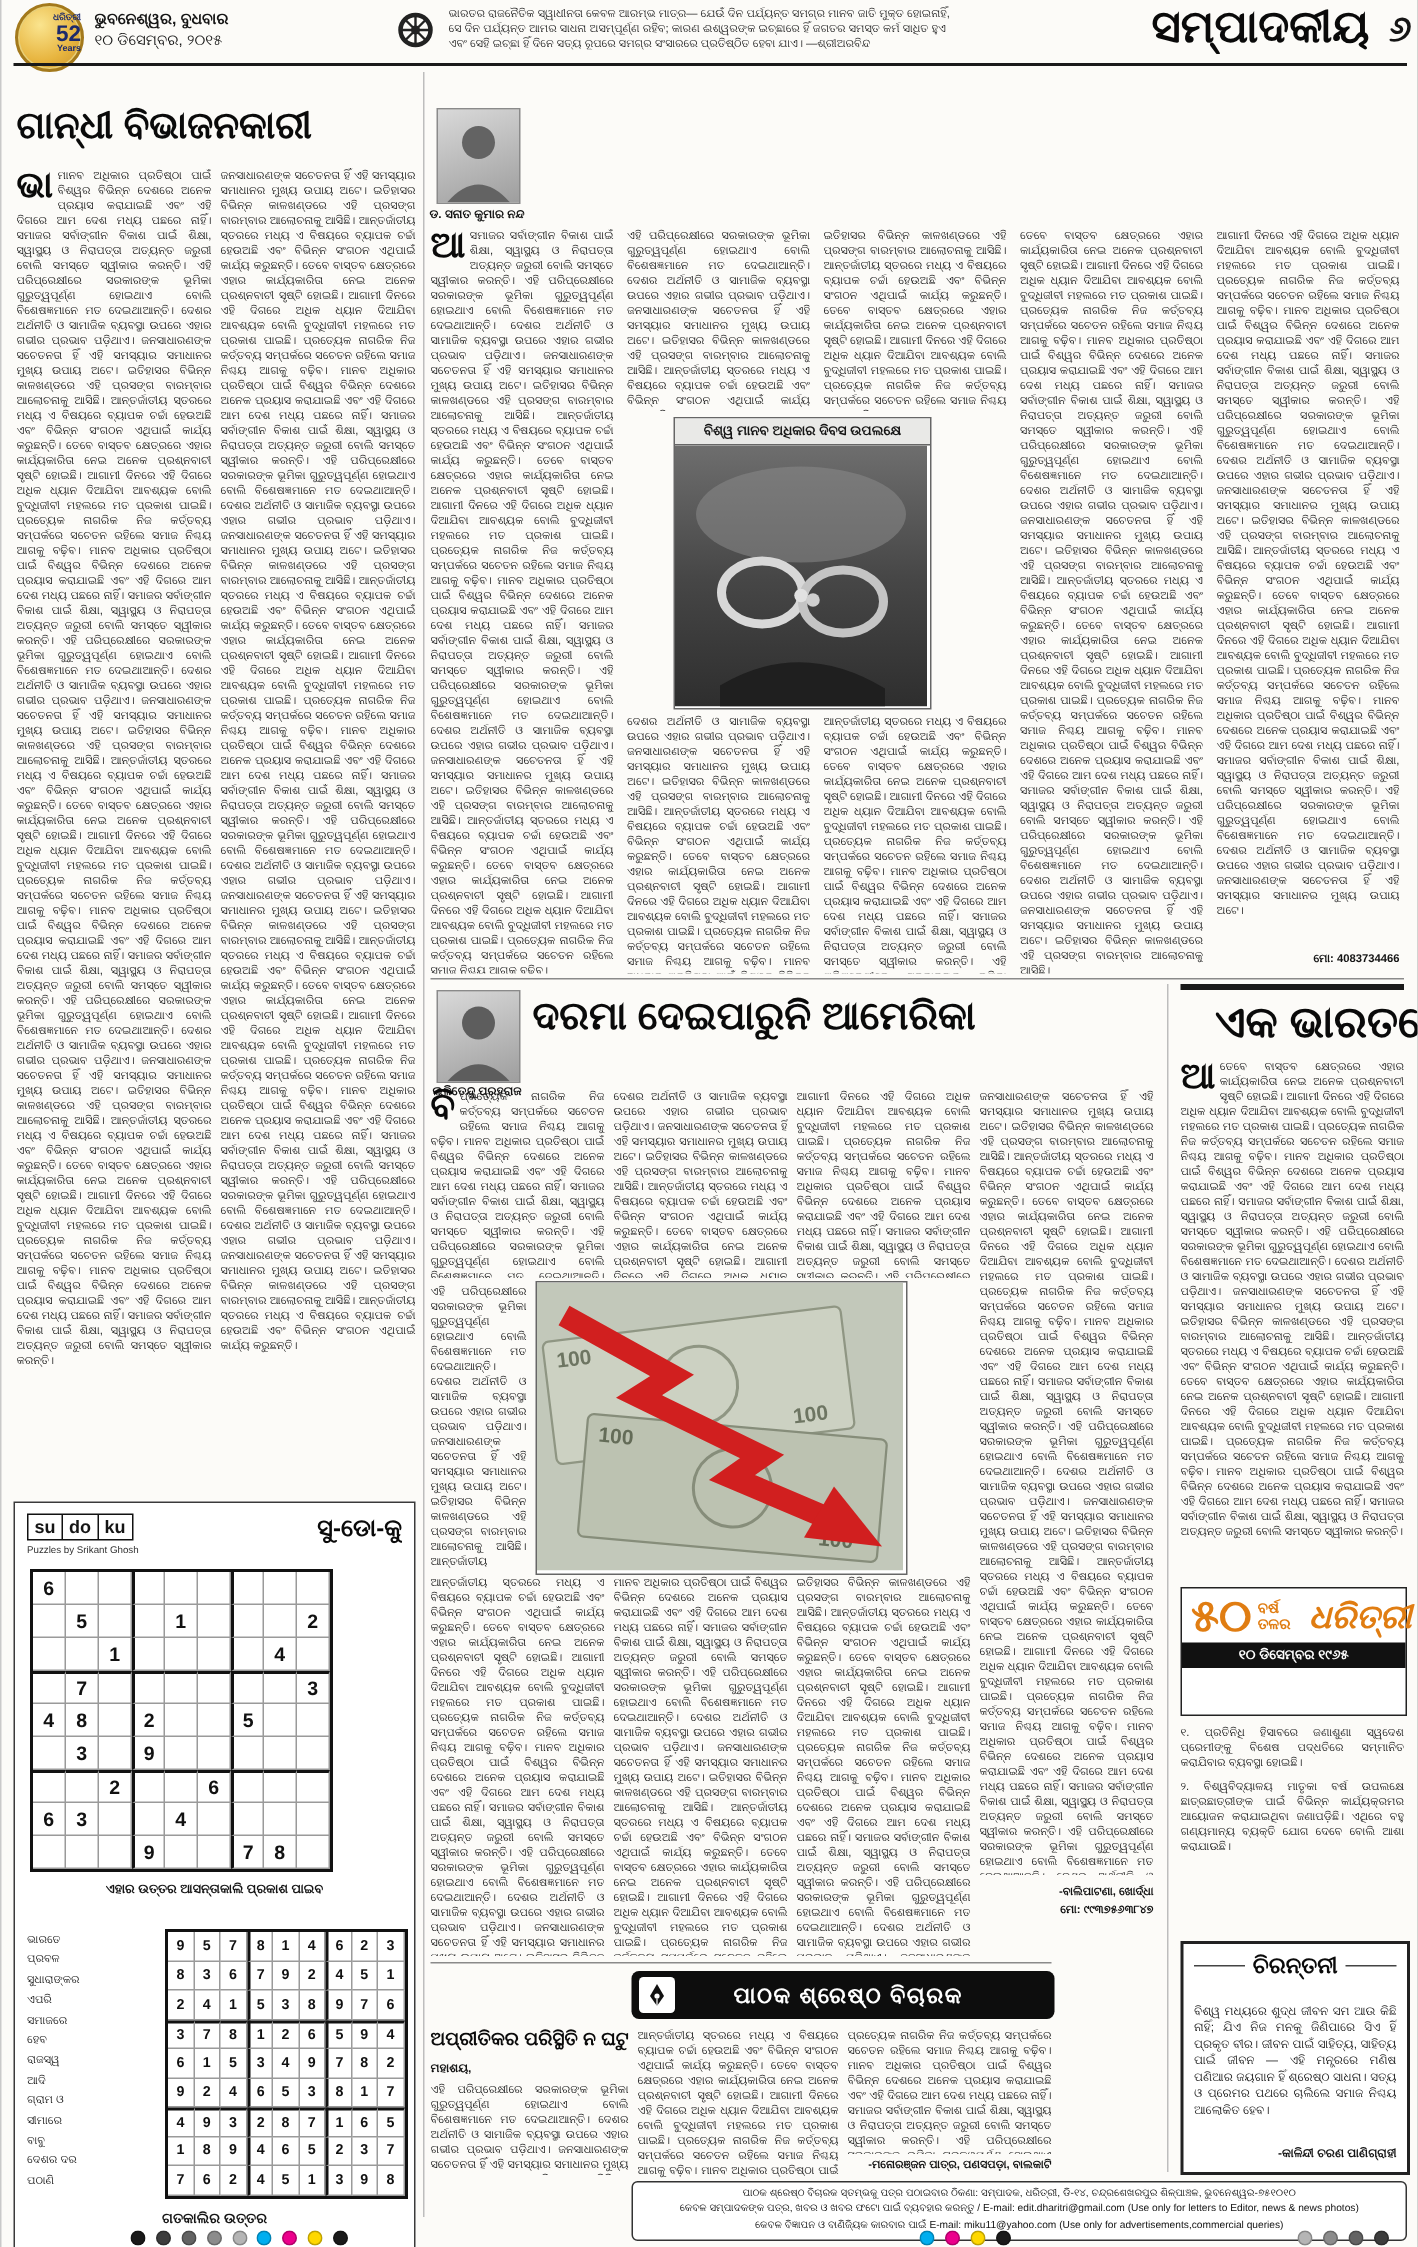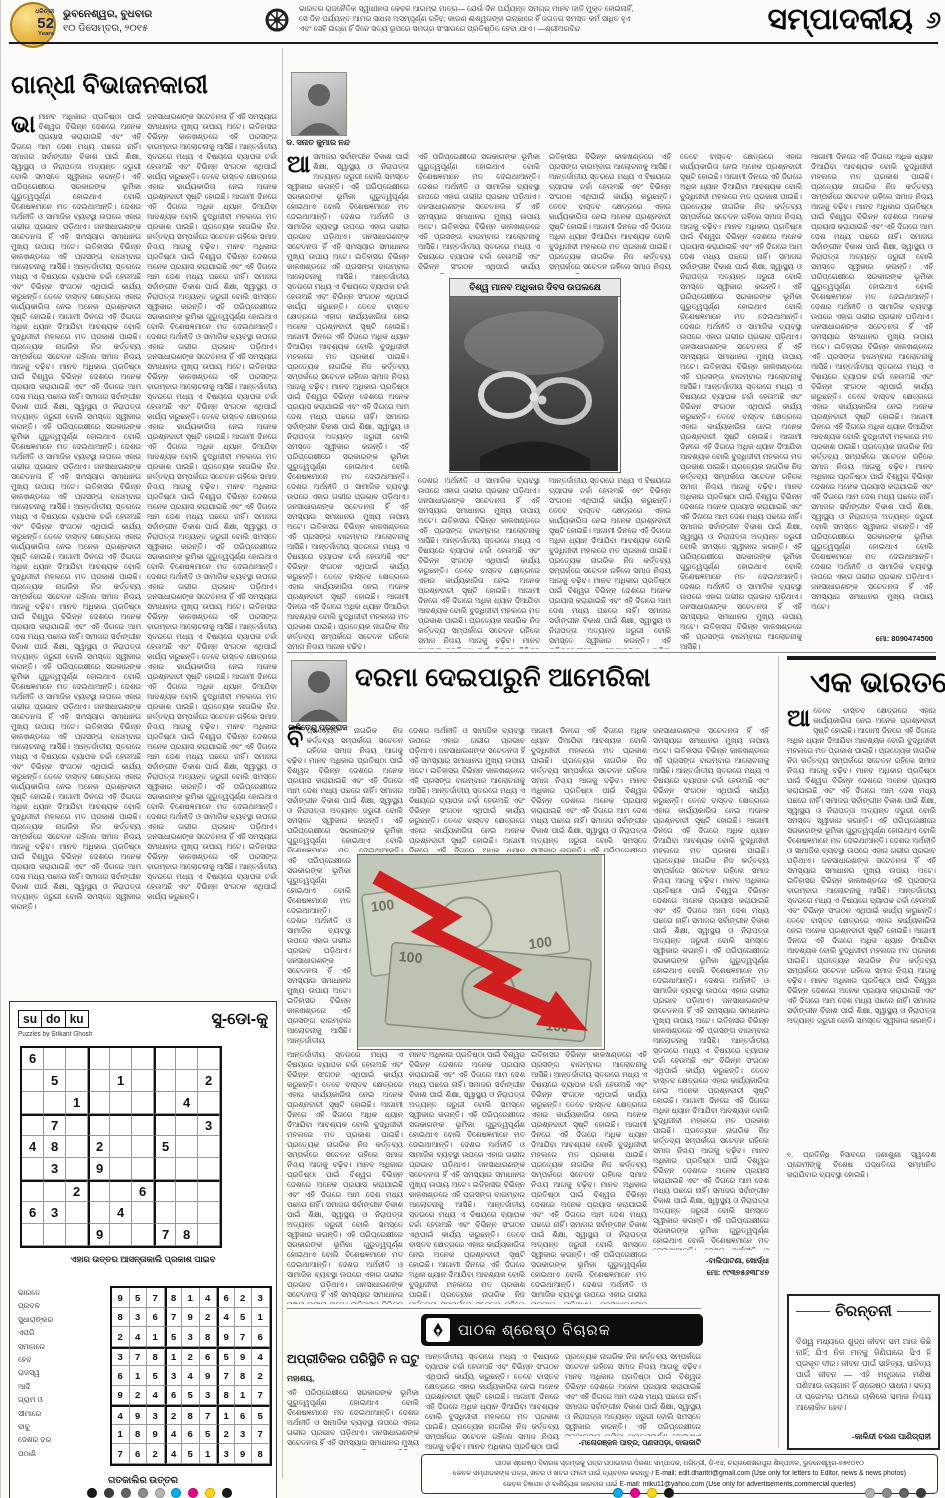--- a/index.html
+++ b/index.html
@@ -35,21 +35,21 @@
   .fifty-label{font-size:10px;font-weight:bold;color:#e07d12;width:34px;line-height:11px;}
   .fifty-brand{font-size:22px;font-weight:bold;font-style:italic;color:#e07d12;font-family:"Liberation Serif",serif;}
   .fifty-date{background:#111;color:#fff;font-size:9px;font-weight:bold;text-align:center;padding:3px 0;}
   .chir{position:absolute;border:2px solid #222;background:#fff;padding:6px 7px;}
   .chir-title{display:flex;align-items:center;gap:5px;font-size:15px;font-weight:bold;justify-content:center;color:#0a0a0a;}
   .chir-title:before,.chir-title:after{content:"";flex:1;border-top:1px solid #444;}
   .chir-quote{font-size:8px;line-height:11px;text-align:justify;margin-top:16px;color:#222;overflow:hidden;height:92px;}
   .chir-attr{font-size:8px;font-weight:bold;text-align:right;margin-top:4px;}
   .banner{position:absolute;background:#0d0d0d;color:#fff;border-radius:5px;display:flex;align-items:center;}
   .banner-icon{width:24px;height:24px;background:#fff;border-radius:3px;margin:0 8px 0 5px;display:flex;align-items:center;justify-content:center;}
-  .banner-title{font-size:15px;font-weight:normal;letter-spacing:1px;flex:1;padding-right:30px;white-space:nowrap;overflow:hidden;}
+  .banner-title{font-size:15px;font-weight:bold;letter-spacing:1px;flex:1;text-align:center;padding-right:30px;white-space:nowrap;overflow:hidden;}
   .contact{position:absolute;border:1px solid #333;border-radius:4px;padding:3px 4px;background:#fff;}
   .contact-line{font-size:6.8px;line-height:10.4px;text-align:center;color:#111;white-space:nowrap;overflow:hidden;}
   .dots{position:absolute;}
   .dot{display:inline-block;width:8px;height:8px;border-radius:50%;margin-right:7px;border:0.5px solid rgba(0,0,0,.25);}
   .signoff{font-size:7.5px;font-weight:bold;text-align:right;line-height:10px;color:#111;}
 </style>
 </head>
 <body>
 
 <div class="page">
@@ -103,21 +103,21 @@
 
   <div class="coltext" style="left:286px;top:152px;width:122px;height:497px;">
     <span class="dropcap">ଆ</span><span>ସମାଜର ସର୍ବାଙ୍ଗୀନ ବିକାଶ ପାଇଁ ଶିକ୍ଷା, ସ୍ୱାସ୍ଥ୍ୟ ଓ ନିରାପତ୍ତା ଅତ୍ୟନ୍ତ ଜରୁରୀ ବୋଲି ସମସ୍ତେ ସ୍ୱୀକାର କରନ୍ତି। ଏହି ପରିପ୍ରେକ୍ଷୀରେ ସରକାରଙ୍କ ଭୂମିକା ଗୁରୁତ୍ୱପୂର୍ଣ୍ଣ ହୋଇଥାଏ ବୋଲି ବିଶେଷଜ୍ଞମାନେ ମତ ଦେଇଥାଆନ୍ତି। ଦେଶର ଅର୍ଥନୀତି ଓ ସାମାଜିକ ବ୍ୟବସ୍ଥା ଉପରେ ଏହାର ଗଭୀର ପ୍ରଭାବ ପଡ଼ିଥାଏ। ଜନସାଧାରଣଙ୍କ ସଚେତନତା ହିଁ ଏହି ସମସ୍ୟାର ସମାଧାନର ମୁଖ୍ୟ ଉପାୟ ଅଟେ। ଇତିହାସର ବିଭିନ୍ନ କାଳଖଣ୍ଡରେ ଏହି ପ୍ରସଙ୍ଗ ବାରମ୍ବାର ଆଲୋଚନାକୁ ଆସିଛି। ଆନ୍ତର୍ଜାତୀୟ ସ୍ତରରେ ମଧ୍ୟ ଏ ବିଷୟରେ ବ୍ୟାପକ ଚର୍ଚ୍ଚା ହେଉଅଛି ଏବଂ ବିଭିନ୍ନ ସଂଗଠନ ଏଥିପାଇଁ କାର୍ଯ୍ୟ କରୁଛନ୍ତି। ତେବେ ବାସ୍ତବ କ୍ଷେତ୍ରରେ ଏହାର କାର୍ଯ୍ୟକାରିତା ନେଇ ଅନେକ ପ୍ରଶ୍ନବାଚୀ ସୃଷ୍ଟି ହୋଇଛି। ଆଗାମୀ ଦିନରେ ଏହି ଦିଗରେ ଅଧିକ ଧ୍ୟାନ ଦିଆଯିବା ଆବଶ୍ୟକ ବୋଲି ବୁଦ୍ଧିଜୀବୀ ମହଲରେ ମତ ପ୍ରକାଶ ପାଇଛି। ପ୍ରତ୍ୟେକ ନାଗରିକ ନିଜ କର୍ତ୍ତବ୍ୟ ସମ୍ପର୍କରେ ସଚେତନ ରହିଲେ ସମାଜ ନିଶ୍ଚୟ ଆଗକୁ ବଢ଼ିବ। ମାନବ ଅଧିକାର ପ୍ରତିଷ୍ଠା ପାଇଁ ବିଶ୍ୱର ବିଭିନ୍ନ ଦେଶରେ ଅନେକ ପ୍ରୟାସ କରାଯାଇଛି ଏବଂ ଏହି ଦିଗରେ ଆମ ଦେଶ ମଧ୍ୟ ପଛରେ ନାହିଁ। ସମାଜର ସର୍ବାଙ୍ଗୀନ ବିକାଶ ପାଇଁ ଶିକ୍ଷା, ସ୍ୱାସ୍ଥ୍ୟ ଓ ନିରାପତ୍ତା ଅତ୍ୟନ୍ତ ଜରୁରୀ ବୋଲି ସମସ୍ତେ ସ୍ୱୀକାର କରନ୍ତି। ଏହି ପରିପ୍ରେକ୍ଷୀରେ ସରକାରଙ୍କ ଭୂମିକା ଗୁରୁତ୍ୱପୂର୍ଣ୍ଣ ହୋଇଥାଏ ବୋଲି ବିଶେଷଜ୍ଞମାନେ ମତ ଦେଇଥାଆନ୍ତି। ଦେଶର ଅର୍ଥନୀତି ଓ ସାମାଜିକ ବ୍ୟବସ୍ଥା ଉପରେ ଏହାର ଗଭୀର ପ୍ରଭାବ ପଡ଼ିଥାଏ। ଜନସାଧାରଣଙ୍କ ସଚେତନତା ହିଁ ଏହି ସମସ୍ୟାର ସମାଧାନର ମୁଖ୍ୟ ଉପାୟ ଅଟେ। ଇତିହାସର ବିଭିନ୍ନ କାଳଖଣ୍ଡରେ ଏହି ପ୍ରସଙ୍ଗ ବାରମ୍ବାର ଆଲୋଚନାକୁ ଆସିଛି। ଆନ୍ତର୍ଜାତୀୟ ସ୍ତରରେ ମଧ୍ୟ ଏ ବିଷୟରେ ବ୍ୟାପକ ଚର୍ଚ୍ଚା ହେଉଅଛି ଏବଂ ବିଭିନ୍ନ ସଂଗଠନ ଏଥିପାଇଁ କାର୍ଯ୍ୟ କରୁଛନ୍ତି। ତେବେ ବାସ୍ତବ କ୍ଷେତ୍ରରେ ଏହାର କାର୍ଯ୍ୟକାରିତା ନେଇ ଅନେକ ପ୍ରଶ୍ନବାଚୀ ସୃଷ୍ଟି ହୋଇଛି। ଆଗାମୀ ଦିନରେ ଏହି ଦିଗରେ ଅଧିକ ଧ୍ୟାନ ଦିଆଯିବା ଆବଶ୍ୟକ ବୋଲି ବୁଦ୍ଧିଜୀବୀ ମହଲରେ ମତ ପ୍ରକାଶ ପାଇଛି। ପ୍ରତ୍ୟେକ ନାଗରିକ ନିଜ କର୍ତ୍ତବ୍ୟ ସମ୍ପର୍କରେ ସଚେତନ ରହିଲେ ସମାଜ ନିଶ୍ଚୟ ଆଗକୁ ବଢ଼ିବ। </span>
   </div>
   <div class="coltext" style="left:417px;top:152px;width:122px;height:122px;"><span>ଏହି ପରିପ୍ରେକ୍ଷୀରେ ସରକାରଙ୍କ ଭୂମିକା ଗୁରୁତ୍ୱପୂର୍ଣ୍ଣ ହୋଇଥାଏ ବୋଲି ବିଶେଷଜ୍ଞମାନେ ମତ ଦେଇଥାଆନ୍ତି। ଦେଶର ଅର୍ଥନୀତି ଓ ସାମାଜିକ ବ୍ୟବସ୍ଥା ଉପରେ ଏହାର ଗଭୀର ପ୍ରଭାବ ପଡ଼ିଥାଏ। ଜନସାଧାରଣଙ୍କ ସଚେତନତା ହିଁ ଏହି ସମସ୍ୟାର ସମାଧାନର ମୁଖ୍ୟ ଉପାୟ ଅଟେ। ଇତିହାସର ବିଭିନ୍ନ କାଳଖଣ୍ଡରେ ଏହି ପ୍ରସଙ୍ଗ ବାରମ୍ବାର ଆଲୋଚନାକୁ ଆସିଛି। ଆନ୍ତର୍ଜାତୀୟ ସ୍ତରରେ ମଧ୍ୟ ଏ ବିଷୟରେ ବ୍ୟାପକ ଚର୍ଚ୍ଚା ହେଉଅଛି ଏବଂ ବିଭିନ୍ନ ସଂଗଠନ ଏଥିପାଇଁ କାର୍ଯ୍ୟ କରୁଛନ୍ତି। ତେବେ ବାସ୍ତବ କ୍ଷେତ୍ରରେ ଏହାର କାର୍ଯ୍ୟକାରିତା ନେଇ ଅନେକ ପ୍ରଶ୍ନବାଚୀ ସୃଷ୍ଟି ହୋଇଛି। </span></div>
   <div class="coltext" style="left:417px;top:476px;width:122px;height:173px;"><span>ଦେଶର ଅର୍ଥନୀତି ଓ ସାମାଜିକ ବ୍ୟବସ୍ଥା ଉପରେ ଏହାର ଗଭୀର ପ୍ରଭାବ ପଡ଼ିଥାଏ। ଜନସାଧାରଣଙ୍କ ସଚେତନତା ହିଁ ଏହି ସମସ୍ୟାର ସମାଧାନର ମୁଖ୍ୟ ଉପାୟ ଅଟେ। ଇତିହାସର ବିଭିନ୍ନ କାଳଖଣ୍ଡରେ ଏହି ପ୍ରସଙ୍ଗ ବାରମ୍ବାର ଆଲୋଚନାକୁ ଆସିଛି। ଆନ୍ତର୍ଜାତୀୟ ସ୍ତରରେ ମଧ୍ୟ ଏ ବିଷୟରେ ବ୍ୟାପକ ଚର୍ଚ୍ଚା ହେଉଅଛି ଏବଂ ବିଭିନ୍ନ ସଂଗଠନ ଏଥିପାଇଁ କାର୍ଯ୍ୟ କରୁଛନ୍ତି। ତେବେ ବାସ୍ତବ କ୍ଷେତ୍ରରେ ଏହାର କାର୍ଯ୍ୟକାରିତା ନେଇ ଅନେକ ପ୍ରଶ୍ନବାଚୀ ସୃଷ୍ଟି ହୋଇଛି। ଆଗାମୀ ଦିନରେ ଏହି ଦିଗରେ ଅଧିକ ଧ୍ୟାନ ଦିଆଯିବା ଆବଶ୍ୟକ ବୋଲି ବୁଦ୍ଧିଜୀବୀ ମହଲରେ ମତ ପ୍ରକାଶ ପାଇଛି। ପ୍ରତ୍ୟେକ ନାଗରିକ ନିଜ କର୍ତ୍ତବ୍ୟ ସମ୍ପର୍କରେ ସଚେତନ ରହିଲେ ସମାଜ ନିଶ୍ଚୟ ଆଗକୁ ବଢ଼ିବ। ମାନବ ଅଧିକାର ପ୍ରତିଷ୍ଠା ପାଇଁ ବିଶ୍ୱର ବିଭିନ୍ନ ଦେଶରେ ଅନେକ ପ୍ରୟାସ କରାଯାଇଛି ଏବଂ ଏହି ଦିଗରେ ଆମ ଦେଶ ମଧ୍ୟ ପଛରେ ନାହିଁ। </span></div>
   <div class="coltext" style="left:548px;top:152px;width:122px;height:122px;"><span>ଇତିହାସର ବିଭିନ୍ନ କାଳଖଣ୍ଡରେ ଏହି ପ୍ରସଙ୍ଗ ବାରମ୍ବାର ଆଲୋଚନାକୁ ଆସିଛି। ଆନ୍ତର୍ଜାତୀୟ ସ୍ତରରେ ମଧ୍ୟ ଏ ବିଷୟରେ ବ୍ୟାପକ ଚର୍ଚ୍ଚା ହେଉଅଛି ଏବଂ ବିଭିନ୍ନ ସଂଗଠନ ଏଥିପାଇଁ କାର୍ଯ୍ୟ କରୁଛନ୍ତି। ତେବେ ବାସ୍ତବ କ୍ଷେତ୍ରରେ ଏହାର କାର୍ଯ୍ୟକାରିତା ନେଇ ଅନେକ ପ୍ରଶ୍ନବାଚୀ ସୃଷ୍ଟି ହୋଇଛି। ଆଗାମୀ ଦିନରେ ଏହି ଦିଗରେ ଅଧିକ ଧ୍ୟାନ ଦିଆଯିବା ଆବଶ୍ୟକ ବୋଲି ବୁଦ୍ଧିଜୀବୀ ମହଲରେ ମତ ପ୍ରକାଶ ପାଇଛି। ପ୍ରତ୍ୟେକ ନାଗରିକ ନିଜ କର୍ତ୍ତବ୍ୟ ସମ୍ପର୍କରେ ସଚେତନ ରହିଲେ ସମାଜ ନିଶ୍ଚୟ ଆଗକୁ ବଢ଼ିବ। </span></div>
   <div class="coltext" style="left:548px;top:476px;width:122px;height:173px;"><span>ଆନ୍ତର୍ଜାତୀୟ ସ୍ତରରେ ମଧ୍ୟ ଏ ବିଷୟରେ ବ୍ୟାପକ ଚର୍ଚ୍ଚା ହେଉଅଛି ଏବଂ ବିଭିନ୍ନ ସଂଗଠନ ଏଥିପାଇଁ କାର୍ଯ୍ୟ କରୁଛନ୍ତି। ତେବେ ବାସ୍ତବ କ୍ଷେତ୍ରରେ ଏହାର କାର୍ଯ୍ୟକାରିତା ନେଇ ଅନେକ ପ୍ରଶ୍ନବାଚୀ ସୃଷ୍ଟି ହୋଇଛି। ଆଗାମୀ ଦିନରେ ଏହି ଦିଗରେ ଅଧିକ ଧ୍ୟାନ ଦିଆଯିବା ଆବଶ୍ୟକ ବୋଲି ବୁଦ୍ଧିଜୀବୀ ମହଲରେ ମତ ପ୍ରକାଶ ପାଇଛି। ପ୍ରତ୍ୟେକ ନାଗରିକ ନିଜ କର୍ତ୍ତବ୍ୟ ସମ୍ପର୍କରେ ସଚେତନ ରହିଲେ ସମାଜ ନିଶ୍ଚୟ ଆଗକୁ ବଢ଼ିବ। ମାନବ ଅଧିକାର ପ୍ରତିଷ୍ଠା ପାଇଁ ବିଶ୍ୱର ବିଭିନ୍ନ ଦେଶରେ ଅନେକ ପ୍ରୟାସ କରାଯାଇଛି ଏବଂ ଏହି ଦିଗରେ ଆମ ଦେଶ ମଧ୍ୟ ପଛରେ ନାହିଁ। ସମାଜର ସର୍ବାଙ୍ଗୀନ ବିକାଶ ପାଇଁ ଶିକ୍ଷା, ସ୍ୱାସ୍ଥ୍ୟ ଓ ନିରାପତ୍ତା ଅତ୍ୟନ୍ତ ଜରୁରୀ ବୋଲି ସମସ୍ତେ ସ୍ୱୀକାର କରନ୍ତି। ଏହି ପରିପ୍ରେକ୍ଷୀରେ ସରକାରଙ୍କ ଭୂମିକା ଗୁରୁତ୍ୱପୂର୍ଣ୍ଣ ହୋଇଥାଏ ବୋଲି ବିଶେଷଜ୍ଞମାନେ ମତ ଦେଇଥାଆନ୍ତି। </span></div>
   <div class="coltext" style="left:679px;top:152px;width:122px;height:497px;"><span>ତେବେ ବାସ୍ତବ କ୍ଷେତ୍ରରେ ଏହାର କାର୍ଯ୍ୟକାରିତା ନେଇ ଅନେକ ପ୍ରଶ୍ନବାଚୀ ସୃଷ୍ଟି ହୋଇଛି। ଆଗାମୀ ଦିନରେ ଏହି ଦିଗରେ ଅଧିକ ଧ୍ୟାନ ଦିଆଯିବା ଆବଶ୍ୟକ ବୋଲି ବୁଦ୍ଧିଜୀବୀ ମହଲରେ ମତ ପ୍ରକାଶ ପାଇଛି। ପ୍ରତ୍ୟେକ ନାଗରିକ ନିଜ କର୍ତ୍ତବ୍ୟ ସମ୍ପର୍କରେ ସଚେତନ ରହିଲେ ସମାଜ ନିଶ୍ଚୟ ଆଗକୁ ବଢ଼ିବ। ମାନବ ଅଧିକାର ପ୍ରତିଷ୍ଠା ପାଇଁ ବିଶ୍ୱର ବିଭିନ୍ନ ଦେଶରେ ଅନେକ ପ୍ରୟାସ କରାଯାଇଛି ଏବଂ ଏହି ଦିଗରେ ଆମ ଦେଶ ମଧ୍ୟ ପଛରେ ନାହିଁ। ସମାଜର ସର୍ବାଙ୍ଗୀନ ବିକାଶ ପାଇଁ ଶିକ୍ଷା, ସ୍ୱାସ୍ଥ୍ୟ ଓ ନିରାପତ୍ତା ଅତ୍ୟନ୍ତ ଜରୁରୀ ବୋଲି ସମସ୍ତେ ସ୍ୱୀକାର କରନ୍ତି। ଏହି ପରିପ୍ରେକ୍ଷୀରେ ସରକାରଙ୍କ ଭୂମିକା ଗୁରୁତ୍ୱପୂର୍ଣ୍ଣ ହୋଇଥାଏ ବୋଲି ବିଶେଷଜ୍ଞମାନେ ମତ ଦେଇଥାଆନ୍ତି। ଦେଶର ଅର୍ଥନୀତି ଓ ସାମାଜିକ ବ୍ୟବସ୍ଥା ଉପରେ ଏହାର ଗଭୀର ପ୍ରଭାବ ପଡ଼ିଥାଏ। ଜନସାଧାରଣଙ୍କ ସଚେତନତା ହିଁ ଏହି ସମସ୍ୟାର ସମାଧାନର ମୁଖ୍ୟ ଉପାୟ ଅଟେ। ଇତିହାସର ବିଭିନ୍ନ କାଳଖଣ୍ଡରେ ଏହି ପ୍ରସଙ୍ଗ ବାରମ୍ବାର ଆଲୋଚନାକୁ ଆସିଛି। ଆନ୍ତର୍ଜାତୀୟ ସ୍ତରରେ ମଧ୍ୟ ଏ ବିଷୟରେ ବ୍ୟାପକ ଚର୍ଚ୍ଚା ହେଉଅଛି ଏବଂ ବିଭିନ୍ନ ସଂଗଠନ ଏଥିପାଇଁ କାର୍ଯ୍ୟ କରୁଛନ୍ତି। ତେବେ ବାସ୍ତବ କ୍ଷେତ୍ରରେ ଏହାର କାର୍ଯ୍ୟକାରିତା ନେଇ ଅନେକ ପ୍ରଶ୍ନବାଚୀ ସୃଷ୍ଟି ହୋଇଛି। ଆଗାମୀ ଦିନରେ ଏହି ଦିଗରେ ଅଧିକ ଧ୍ୟାନ ଦିଆଯିବା ଆବଶ୍ୟକ ବୋଲି ବୁଦ୍ଧିଜୀବୀ ମହଲରେ ମତ ପ୍ରକାଶ ପାଇଛି। ପ୍ରତ୍ୟେକ ନାଗରିକ ନିଜ କର୍ତ୍ତବ୍ୟ ସମ୍ପର୍କରେ ସଚେତନ ରହିଲେ ସମାଜ ନିଶ୍ଚୟ ଆଗକୁ ବଢ଼ିବ। ମାନବ ଅଧିକାର ପ୍ରତିଷ୍ଠା ପାଇଁ ବିଶ୍ୱର ବିଭିନ୍ନ ଦେଶରେ ଅନେକ ପ୍ରୟାସ କରାଯାଇଛି ଏବଂ ଏହି ଦିଗରେ ଆମ ଦେଶ ମଧ୍ୟ ପଛରେ ନାହିଁ। ସମାଜର ସର୍ବାଙ୍ଗୀନ ବିକାଶ ପାଇଁ ଶିକ୍ଷା, ସ୍ୱାସ୍ଥ୍ୟ ଓ ନିରାପତ୍ତା ଅତ୍ୟନ୍ତ ଜରୁରୀ ବୋଲି ସମସ୍ତେ ସ୍ୱୀକାର କରନ୍ତି। ଏହି ପରିପ୍ରେକ୍ଷୀରେ ସରକାରଙ୍କ ଭୂମିକା ଗୁରୁତ୍ୱପୂର୍ଣ୍ଣ ହୋଇଥାଏ ବୋଲି ବିଶେଷଜ୍ଞମାନେ ମତ ଦେଇଥାଆନ୍ତି। ଦେଶର ଅର୍ଥନୀତି ଓ ସାମାଜିକ ବ୍ୟବସ୍ଥା ଉପରେ ଏହାର ଗଭୀର ପ୍ରଭାବ ପଡ଼ିଥାଏ। ଜନସାଧାରଣଙ୍କ ସଚେତନତା ହିଁ ଏହି ସମସ୍ୟାର ସମାଧାନର ମୁଖ୍ୟ ଉପାୟ ଅଟେ। ଇତିହାସର ବିଭିନ୍ନ କାଳଖଣ୍ଡରେ ଏହି ପ୍ରସଙ୍ଗ ବାରମ୍ବାର ଆଲୋଚନାକୁ ଆସିଛି। </span></div>
   <div class="coltext" style="left:810px;top:152px;width:122px;height:478px;"><span>ଆଗାମୀ ଦିନରେ ଏହି ଦିଗରେ ଅଧିକ ଧ୍ୟାନ ଦିଆଯିବା ଆବଶ୍ୟକ ବୋଲି ବୁଦ୍ଧିଜୀବୀ ମହଲରେ ମତ ପ୍ରକାଶ ପାଇଛି। ପ୍ରତ୍ୟେକ ନାଗରିକ ନିଜ କର୍ତ୍ତବ୍ୟ ସମ୍ପର୍କରେ ସଚେତନ ରହିଲେ ସମାଜ ନିଶ୍ଚୟ ଆଗକୁ ବଢ଼ିବ। ମାନବ ଅଧିକାର ପ୍ରତିଷ୍ଠା ପାଇଁ ବିଶ୍ୱର ବିଭିନ୍ନ ଦେଶରେ ଅନେକ ପ୍ରୟାସ କରାଯାଇଛି ଏବଂ ଏହି ଦିଗରେ ଆମ ଦେଶ ମଧ୍ୟ ପଛରେ ନାହିଁ। ସମାଜର ସର୍ବାଙ୍ଗୀନ ବିକାଶ ପାଇଁ ଶିକ୍ଷା, ସ୍ୱାସ୍ଥ୍ୟ ଓ ନିରାପତ୍ତା ଅତ୍ୟନ୍ତ ଜରୁରୀ ବୋଲି ସମସ୍ତେ ସ୍ୱୀକାର କରନ୍ତି। ଏହି ପରିପ୍ରେକ୍ଷୀରେ ସରକାରଙ୍କ ଭୂମିକା ଗୁରୁତ୍ୱପୂର୍ଣ୍ଣ ହୋଇଥାଏ ବୋଲି ବିଶେଷଜ୍ଞମାନେ ମତ ଦେଇଥାଆନ୍ତି। ଦେଶର ଅର୍ଥନୀତି ଓ ସାମାଜିକ ବ୍ୟବସ୍ଥା ଉପରେ ଏହାର ଗଭୀର ପ୍ରଭାବ ପଡ଼ିଥାଏ। ଜନସାଧାରଣଙ୍କ ସଚେତନତା ହିଁ ଏହି ସମସ୍ୟାର ସମାଧାନର ମୁଖ୍ୟ ଉପାୟ ଅଟେ। ଇତିହାସର ବିଭିନ୍ନ କାଳଖଣ୍ଡରେ ଏହି ପ୍ରସଙ୍ଗ ବାରମ୍ବାର ଆଲୋଚନାକୁ ଆସିଛି। ଆନ୍ତର୍ଜାତୀୟ ସ୍ତରରେ ମଧ୍ୟ ଏ ବିଷୟରେ ବ୍ୟାପକ ଚର୍ଚ୍ଚା ହେଉଅଛି ଏବଂ ବିଭିନ୍ନ ସଂଗଠନ ଏଥିପାଇଁ କାର୍ଯ୍ୟ କରୁଛନ୍ତି। ତେବେ ବାସ୍ତବ କ୍ଷେତ୍ରରେ ଏହାର କାର୍ଯ୍ୟକାରିତା ନେଇ ଅନେକ ପ୍ରଶ୍ନବାଚୀ ସୃଷ୍ଟି ହୋଇଛି। ଆଗାମୀ ଦିନରେ ଏହି ଦିଗରେ ଅଧିକ ଧ୍ୟାନ ଦିଆଯିବା ଆବଶ୍ୟକ ବୋଲି ବୁଦ୍ଧିଜୀବୀ ମହଲରେ ମତ ପ୍ରକାଶ ପାଇଛି। ପ୍ରତ୍ୟେକ ନାଗରିକ ନିଜ କର୍ତ୍ତବ୍ୟ ସମ୍ପର୍କରେ ସଚେତନ ରହିଲେ ସମାଜ ନିଶ୍ଚୟ ଆଗକୁ ବଢ଼ିବ। ମାନବ ଅଧିକାର ପ୍ରତିଷ୍ଠା ପାଇଁ ବିଶ୍ୱର ବିଭିନ୍ନ ଦେଶରେ ଅନେକ ପ୍ରୟାସ କରାଯାଇଛି ଏବଂ ଏହି ଦିଗରେ ଆମ ଦେଶ ମଧ୍ୟ ପଛରେ ନାହିଁ। ସମାଜର ସର୍ବାଙ୍ଗୀନ ବିକାଶ ପାଇଁ ଶିକ୍ଷା, ସ୍ୱାସ୍ଥ୍ୟ ଓ ନିରାପତ୍ତା ଅତ୍ୟନ୍ତ ଜରୁରୀ ବୋଲି ସମସ୍ତେ ସ୍ୱୀକାର କରନ୍ତି। ଏହି ପରିପ୍ରେକ୍ଷୀରେ ସରକାରଙ୍କ ଭୂମିକା ଗୁରୁତ୍ୱପୂର୍ଣ୍ଣ ହୋଇଥାଏ ବୋଲି ବିଶେଷଜ୍ଞମାନେ ମତ ଦେଇଥାଆନ୍ତି। ଦେଶର ଅର୍ଥନୀତି ଓ ସାମାଜିକ ବ୍ୟବସ୍ଥା ଉପରେ ଏହାର ଗଭୀର ପ୍ରଭାବ ପଡ଼ିଥାଏ। ଜନସାଧାରଣଙ୍କ ସଚେତନତା ହିଁ ଏହି ସମସ୍ୟାର ସମାଧାନର ମୁଖ୍ୟ ଉପାୟ ଅଟେ। </span></div>
-  <div class="abs nowrap" style="left:810px;top:634px;width:122px;font-size:7.5px;font-weight:bold;text-align:right;">ମୋ: 8090474500</div>
+  <div class="abs nowrap" style="left:810px;top:634px;width:122px;font-size:7.5px;font-weight:bold;text-align:right;">ମୋ: 4083734466</div>
 
   <div class="inset" style="left:448px;top:278px;width:170px;height:193px;">
     <div class="inset-caption">ବିଶ୍ୱ ମାନବ ଅଧିକାର ଦିବସ ଉପଲକ୍ଷେ</div>
     <div style="height:100%;">
       <svg width="168" height="174" viewBox="0 0 168 174" preserveAspectRatio="none">
         <defs>
           <linearGradient id="hcbg" x1="0" y1="0" x2="0" y2="1">
             <stop offset="0" stop-color="#6e6e6e"></stop>
               <stop offset="0.5" stop-color="#474747"></stop>
               <stop offset="1" stop-color="#2e2e2e"></stop>
@@ -179,22 +179,33 @@
       </g>
     </svg>
   </div>
 
   <div class="hrule" style="left:786px;top:656px;width:149px;height:4px;"></div>
   <div class="abs nowrap headline" style="left:809px;top:666px;width:149px;font-size:29px;">ଏକ ଭାରତରେ</div>
   <div class="coltext" style="left:786px;top:706px;width:149px;height:346px;">
     <span class="dropcap">ଆ</span><span>ତେବେ ବାସ୍ତବ କ୍ଷେତ୍ରରେ ଏହାର କାର୍ଯ୍ୟକାରିତା ନେଇ ଅନେକ ପ୍ରଶ୍ନବାଚୀ ସୃଷ୍ଟି ହୋଇଛି। ଆଗାମୀ ଦିନରେ ଏହି ଦିଗରେ ଅଧିକ ଧ୍ୟାନ ଦିଆଯିବା ଆବଶ୍ୟକ ବୋଲି ବୁଦ୍ଧିଜୀବୀ ମହଲରେ ମତ ପ୍ରକାଶ ପାଇଛି। ପ୍ରତ୍ୟେକ ନାଗରିକ ନିଜ କର୍ତ୍ତବ୍ୟ ସମ୍ପର୍କରେ ସଚେତନ ରହିଲେ ସମାଜ ନିଶ୍ଚୟ ଆଗକୁ ବଢ଼ିବ। ମାନବ ଅଧିକାର ପ୍ରତିଷ୍ଠା ପାଇଁ ବିଶ୍ୱର ବିଭିନ୍ନ ଦେଶରେ ଅନେକ ପ୍ରୟାସ କରାଯାଇଛି ଏବଂ ଏହି ଦିଗରେ ଆମ ଦେଶ ମଧ୍ୟ ପଛରେ ନାହିଁ। ସମାଜର ସର୍ବାଙ୍ଗୀନ ବିକାଶ ପାଇଁ ଶିକ୍ଷା, ସ୍ୱାସ୍ଥ୍ୟ ଓ ନିରାପତ୍ତା ଅତ୍ୟନ୍ତ ଜରୁରୀ ବୋଲି ସମସ୍ତେ ସ୍ୱୀକାର କରନ୍ତି। ଏହି ପରିପ୍ରେକ୍ଷୀରେ ସରକାରଙ୍କ ଭୂମିକା ଗୁରୁତ୍ୱପୂର୍ଣ୍ଣ ହୋଇଥାଏ ବୋଲି ବିଶେଷଜ୍ଞମାନେ ମତ ଦେଇଥାଆନ୍ତି। ଦେଶର ଅର୍ଥନୀତି ଓ ସାମାଜିକ ବ୍ୟବସ୍ଥା ଉପରେ ଏହାର ଗଭୀର ପ୍ରଭାବ ପଡ଼ିଥାଏ। ଜନସାଧାରଣଙ୍କ ସଚେତନତା ହିଁ ଏହି ସମସ୍ୟାର ସମାଧାନର ମୁଖ୍ୟ ଉପାୟ ଅଟେ। ଇତିହାସର ବିଭିନ୍ନ କାଳଖଣ୍ଡରେ ଏହି ପ୍ରସଙ୍ଗ ବାରମ୍ବାର ଆଲୋଚନାକୁ ଆସିଛି। ଆନ୍ତର୍ଜାତୀୟ ସ୍ତରରେ ମଧ୍ୟ ଏ ବିଷୟରେ ବ୍ୟାପକ ଚର୍ଚ୍ଚା ହେଉଅଛି ଏବଂ ବିଭିନ୍ନ ସଂଗଠନ ଏଥିପାଇଁ କାର୍ଯ୍ୟ କରୁଛନ୍ତି। ତେବେ ବାସ୍ତବ କ୍ଷେତ୍ରରେ ଏହାର କାର୍ଯ୍ୟକାରିତା ନେଇ ଅନେକ ପ୍ରଶ୍ନବାଚୀ ସୃଷ୍ଟି ହୋଇଛି। ଆଗାମୀ ଦିନରେ ଏହି ଦିଗରେ ଅଧିକ ଧ୍ୟାନ ଦିଆଯିବା ଆବଶ୍ୟକ ବୋଲି ବୁଦ୍ଧିଜୀବୀ ମହଲରେ ମତ ପ୍ରକାଶ ପାଇଛି। ପ୍ରତ୍ୟେକ ନାଗରିକ ନିଜ କର୍ତ୍ତବ୍ୟ ସମ୍ପର୍କରେ ସଚେତନ ରହିଲେ ସମାଜ ନିଶ୍ଚୟ ଆଗକୁ ବଢ଼ିବ। ମାନବ ଅଧିକାର ପ୍ରତିଷ୍ଠା ପାଇଁ ବିଶ୍ୱର ବିଭିନ୍ନ ଦେଶରେ ଅନେକ ପ୍ରୟାସ କରାଯାଇଛି ଏବଂ ଏହି ଦିଗରେ ଆମ ଦେଶ ମଧ୍ୟ ପଛରେ ନାହିଁ। ସମାଜର ସର୍ବାଙ୍ଗୀନ ବିକାଶ ପାଇଁ ଶିକ୍ଷା, ସ୍ୱାସ୍ଥ୍ୟ ଓ ନିରାପତ୍ତା ଅତ୍ୟନ୍ତ ଜରୁରୀ ବୋଲି ସମସ୍ତେ ସ୍ୱୀକାର କରନ୍ତି। </span>
   </div>
 
+  <div class="fifty" style="left:786px;top:1058px;width:149px;height:84px;">
+    <div class="fifty-top">
+      <div style="display:flex;align-items:center;gap:4px;">
+        <span class="fifty-num">୫୦</span>
+        <span class="fifty-label">ବର୍ଷ ତଳର</span>
+      </div>
+      <span class="fifty-brand">ଧରିତ୍ରୀ</span>
+    </div>
+    <div class="fifty-date nowrap">୧୦ ଡିସେମ୍ବର ୧୯୬୫</div>
+  </div>
   <div class="abs" style="left:786px;top:1150px;width:149px;height:138px;overflow:hidden;">
       <div class="brief">୧. ପ୍ରତିନିଧି ହିସାବରେ ଜଣାଶୁଣା ସ୍ୱଦେଶ ପ୍ରେମୀଙ୍କୁ ବିଶେଷ ପଦ୍ଧତିରେ ସମ୍ମାନିତ କରାଯିବାର ବ୍ୟବସ୍ଥା ହୋଇଛି।</div>
+      <div class="brief">୨. ବିଶ୍ୱବିଦ୍ୟାଳୟ ମାତୃକା ବର୍ଷ ଉପଲକ୍ଷେ ଛାତ୍ରଛାତ୍ରୀଙ୍କ ପାଇଁ ବିଭିନ୍ନ କାର୍ଯ୍ୟକ୍ରମର ଆୟୋଜନ କରାଯାଇଥିବା ଜଣାପଡ଼ିଛି। ଏଥିରେ ବହୁ ଗଣ୍ୟମାନ୍ୟ ବ୍ୟକ୍ତି ଯୋଗ ଦେବେ ବୋଲି ଆଶା କରାଯାଉଛି।</div>
     </div>
 
   <div class="chir" style="left:786px;top:1294px;width:135px;height:140px;">
     <div class="chir-title">
         <span>ଚିରନ୍ତନୀ</span>
       </div>
     <div class="chir-quote">ବିଶ୍ୱ ମଧ୍ୟରେ ଶୁଦ୍ଧ ଜୀବନ ସମ ଆଉ କିଛି ନାହିଁ; ଯିଏ ନିଜ ମନକୁ ଜିଣିପାରେ ସିଏ ହିଁ ପ୍ରକୃତ ବୀର। ଜୀବନ ପାଇଁ ସାହିତ୍ୟ, ସାହିତ୍ୟ ପାଇଁ ଜୀବନ — ଏହି ମନ୍ତ୍ରରେ ମଣିଷ ପଣିଆର ଜୟଗାନ ହିଁ ଶ୍ରେଷ୍ଠ ସାଧନା। ସତ୍ୟ ଓ ପ୍ରେମର ପଥରେ ଚାଲିଲେ ସମାଜ ନିଶ୍ଚୟ ଆଲୋକିତ ହେବ।</div>
     <div class="chir-attr nowrap">-କାଳିନ୍ଦୀ ଚରଣ ପାଣିଗ୍ରାହୀ</div>
   </div>
 

